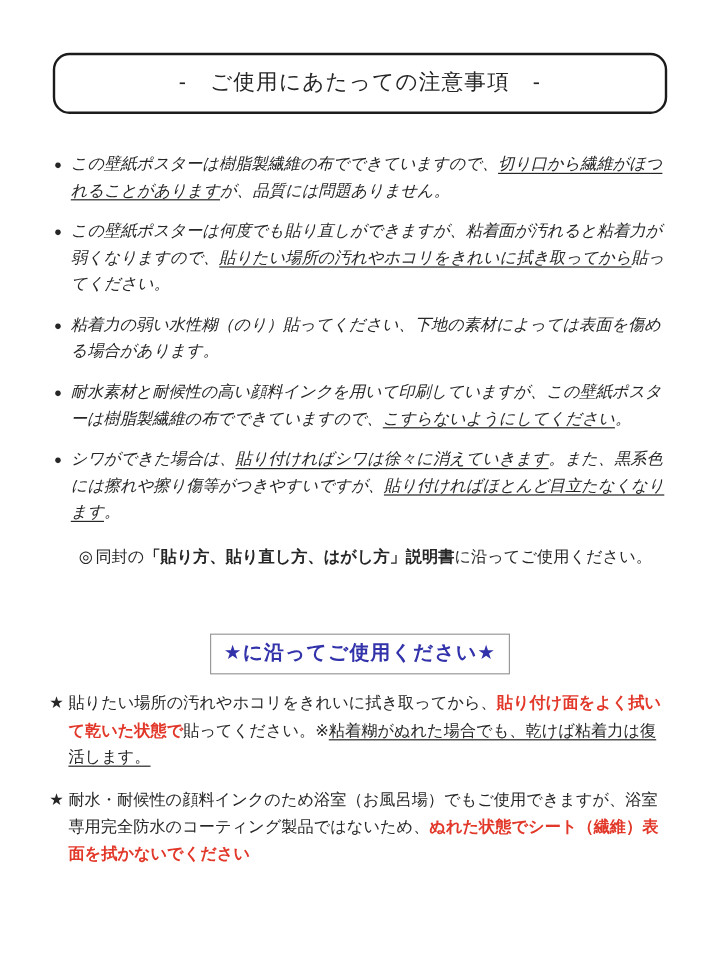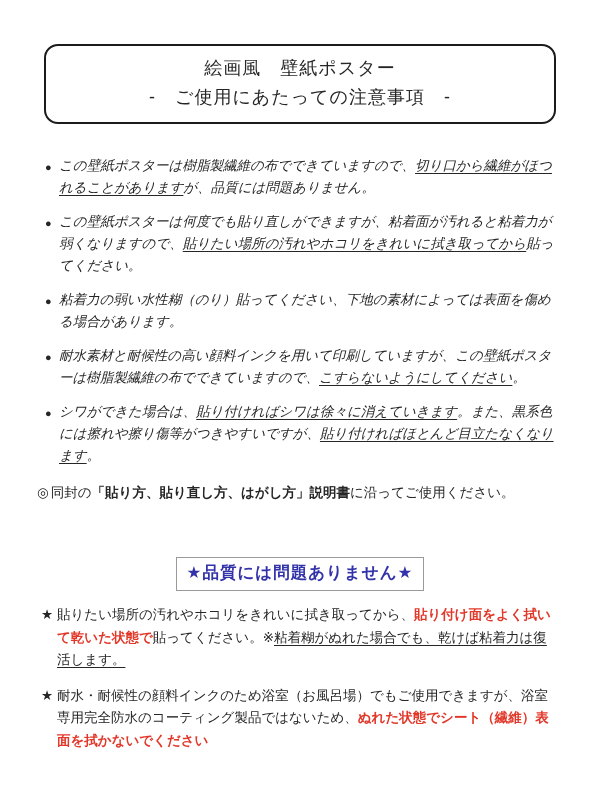--- a/index.html
+++ b/index.html
@@ -52,20 +52,21 @@
     padding: 4px 7px 5px 7px;
     font-size: 15px;
     font-weight: bold;
     letter-spacing: 1px;
   }
 
   .usage-line {
     margin: 15px 28px 0 37px;
     font-size: 13.5px;
     line-height: 21px;
+    text-align: center;
   }
   .double-circle-marker { margin-right: 2px; }
 
   .bath-heading-box {
     width: fit-content;
     margin: 54px auto 0 auto;
     border: 1px solid var(--box-border-gray);
     padding: 4px 10px 6px 10px;
     font-size: 16.5px;
     font-weight: bold;
@@ -82,21 +83,20 @@
   }
   .star-marker { flex: 0 0 16px; font-size: 13.5px; line-height: 22.5px; }
   .bath-text { flex: 1; }
 </style>
 </head>
 <body>
 
 <div class="page">
 
   <div class="title-box">
-    <div>絵画風　壁紙ポスター</div>
     <div>-　ご使用にあたっての注意事項　-</div>
   </div>
 
   <ul class="notes">
     <li class="note-item">
       <span class="bullet-marker">●</span>
       <span class="note-text"><span>この壁紙ポスターは樹脂製繊維の布でできていますので、</span><span class="seg-u">切り口から繊維がほつれることがあります</span><span>が、品質には問題ありません。</span></span>
     </li>
     <li class="note-item">
       <span class="bullet-marker">●</span>
@@ -114,21 +114,21 @@
       <span class="bullet-marker">●</span>
       <span class="note-text"><span>シワができた場合は、</span><span class="seg-u">貼り付ければシワは徐々に消えていきます</span><span>。また、黒系色には擦れや擦り傷等がつきやすいですが、</span><span class="seg-u">貼り付ければほとんど目立たなくなります</span><span>。</span></span>
     </li>
   </ul>
 
 
   <div class="usage-line">
     <span class="double-circle-marker">◎</span><span><span>同封の</span><span class="seg-b">「貼り方、貼り直し方、はがし方」説明書</span><span>に沿ってご使用ください。</span></span>
   </div>
 
-  <div class="bath-heading-box">★品質には問題ありません★</div>
+  <div class="bath-heading-box">★に沿ってご使用ください★</div>
 
   <div class="bath-items">
     <div class="bath-item">
       <span class="star-marker">★</span>
       <span class="bath-text"><span>貼りたい場所の汚れやホコリをきれいに拭き取ってから、</span><span class="seg-rb">貼り付け面をよく拭いて乾いた状態で</span><span>貼ってください。※</span><span class="seg-u">粘着糊がぬれた場合でも、乾けば粘着力は復活します。</span></span>
     </div>
     <div class="bath-item">
       <span class="star-marker">★</span>
       <span class="bath-text"><span>耐水・耐候性の顔料インクのため浴室（お風呂場）でもご使用できますが、浴室専用完全防水のコーティング製品ではないため、</span><span class="seg-rb">ぬれた状態でシート（繊維）表面を拭かないでください</span></span>
     </div>

